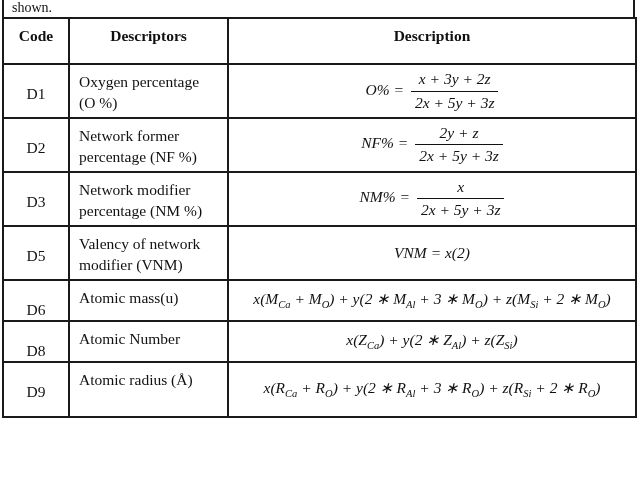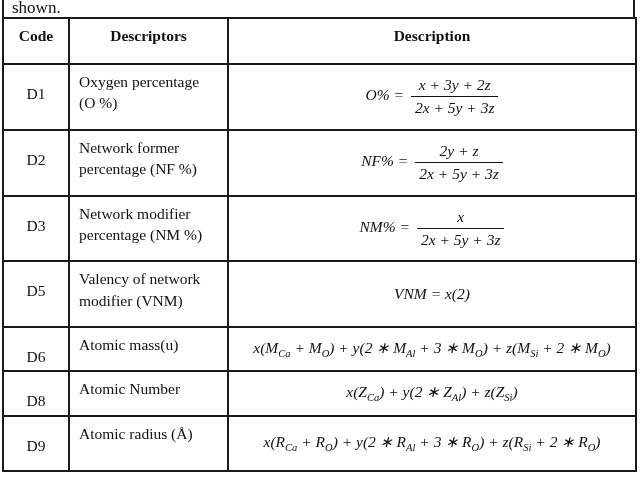--- a/index.html
+++ b/index.html
@@ -16,21 +16,21 @@
     width: 633px;
     margin-left: 2px;
   }
   .caption-strip {
     box-sizing: border-box;
     width: 633px;
     height: 17px;
     border-left: 2px solid #1a1a1a;
     border-right: 2px solid #1a1a1a;
     padding: 0 0 17px 8px;
-    font-size: 17px;
+    font-size: 14px;
     line-height: 16px;
   }
   table.desc-table {
     border-collapse: collapse;
     table-layout: fixed;
     width: 633px;
   }
   table.desc-table th,
   table.desc-table td {
     border: 2px solid #1a1a1a;
@@ -47,21 +47,21 @@
   }
   td.code-cell {
     text-align: center;
     vertical-align: top;
     padding-top: 20px;
     font-size: 15.5px;
   }
   td.desc-cell {
     text-align: left;
     vertical-align: top;
-    padding: 6px 4px 15px 9px;
+    padding: 6px 4px 3px 9px;
     font-size: 15.5px;
     line-height: 1.38;
     white-space: pre-line;
   }
   td.formula-cell {
     text-align: center;
     vertical-align: middle;
     font-style: italic;
     font-size: 15.5px;
     white-space: nowrap;

